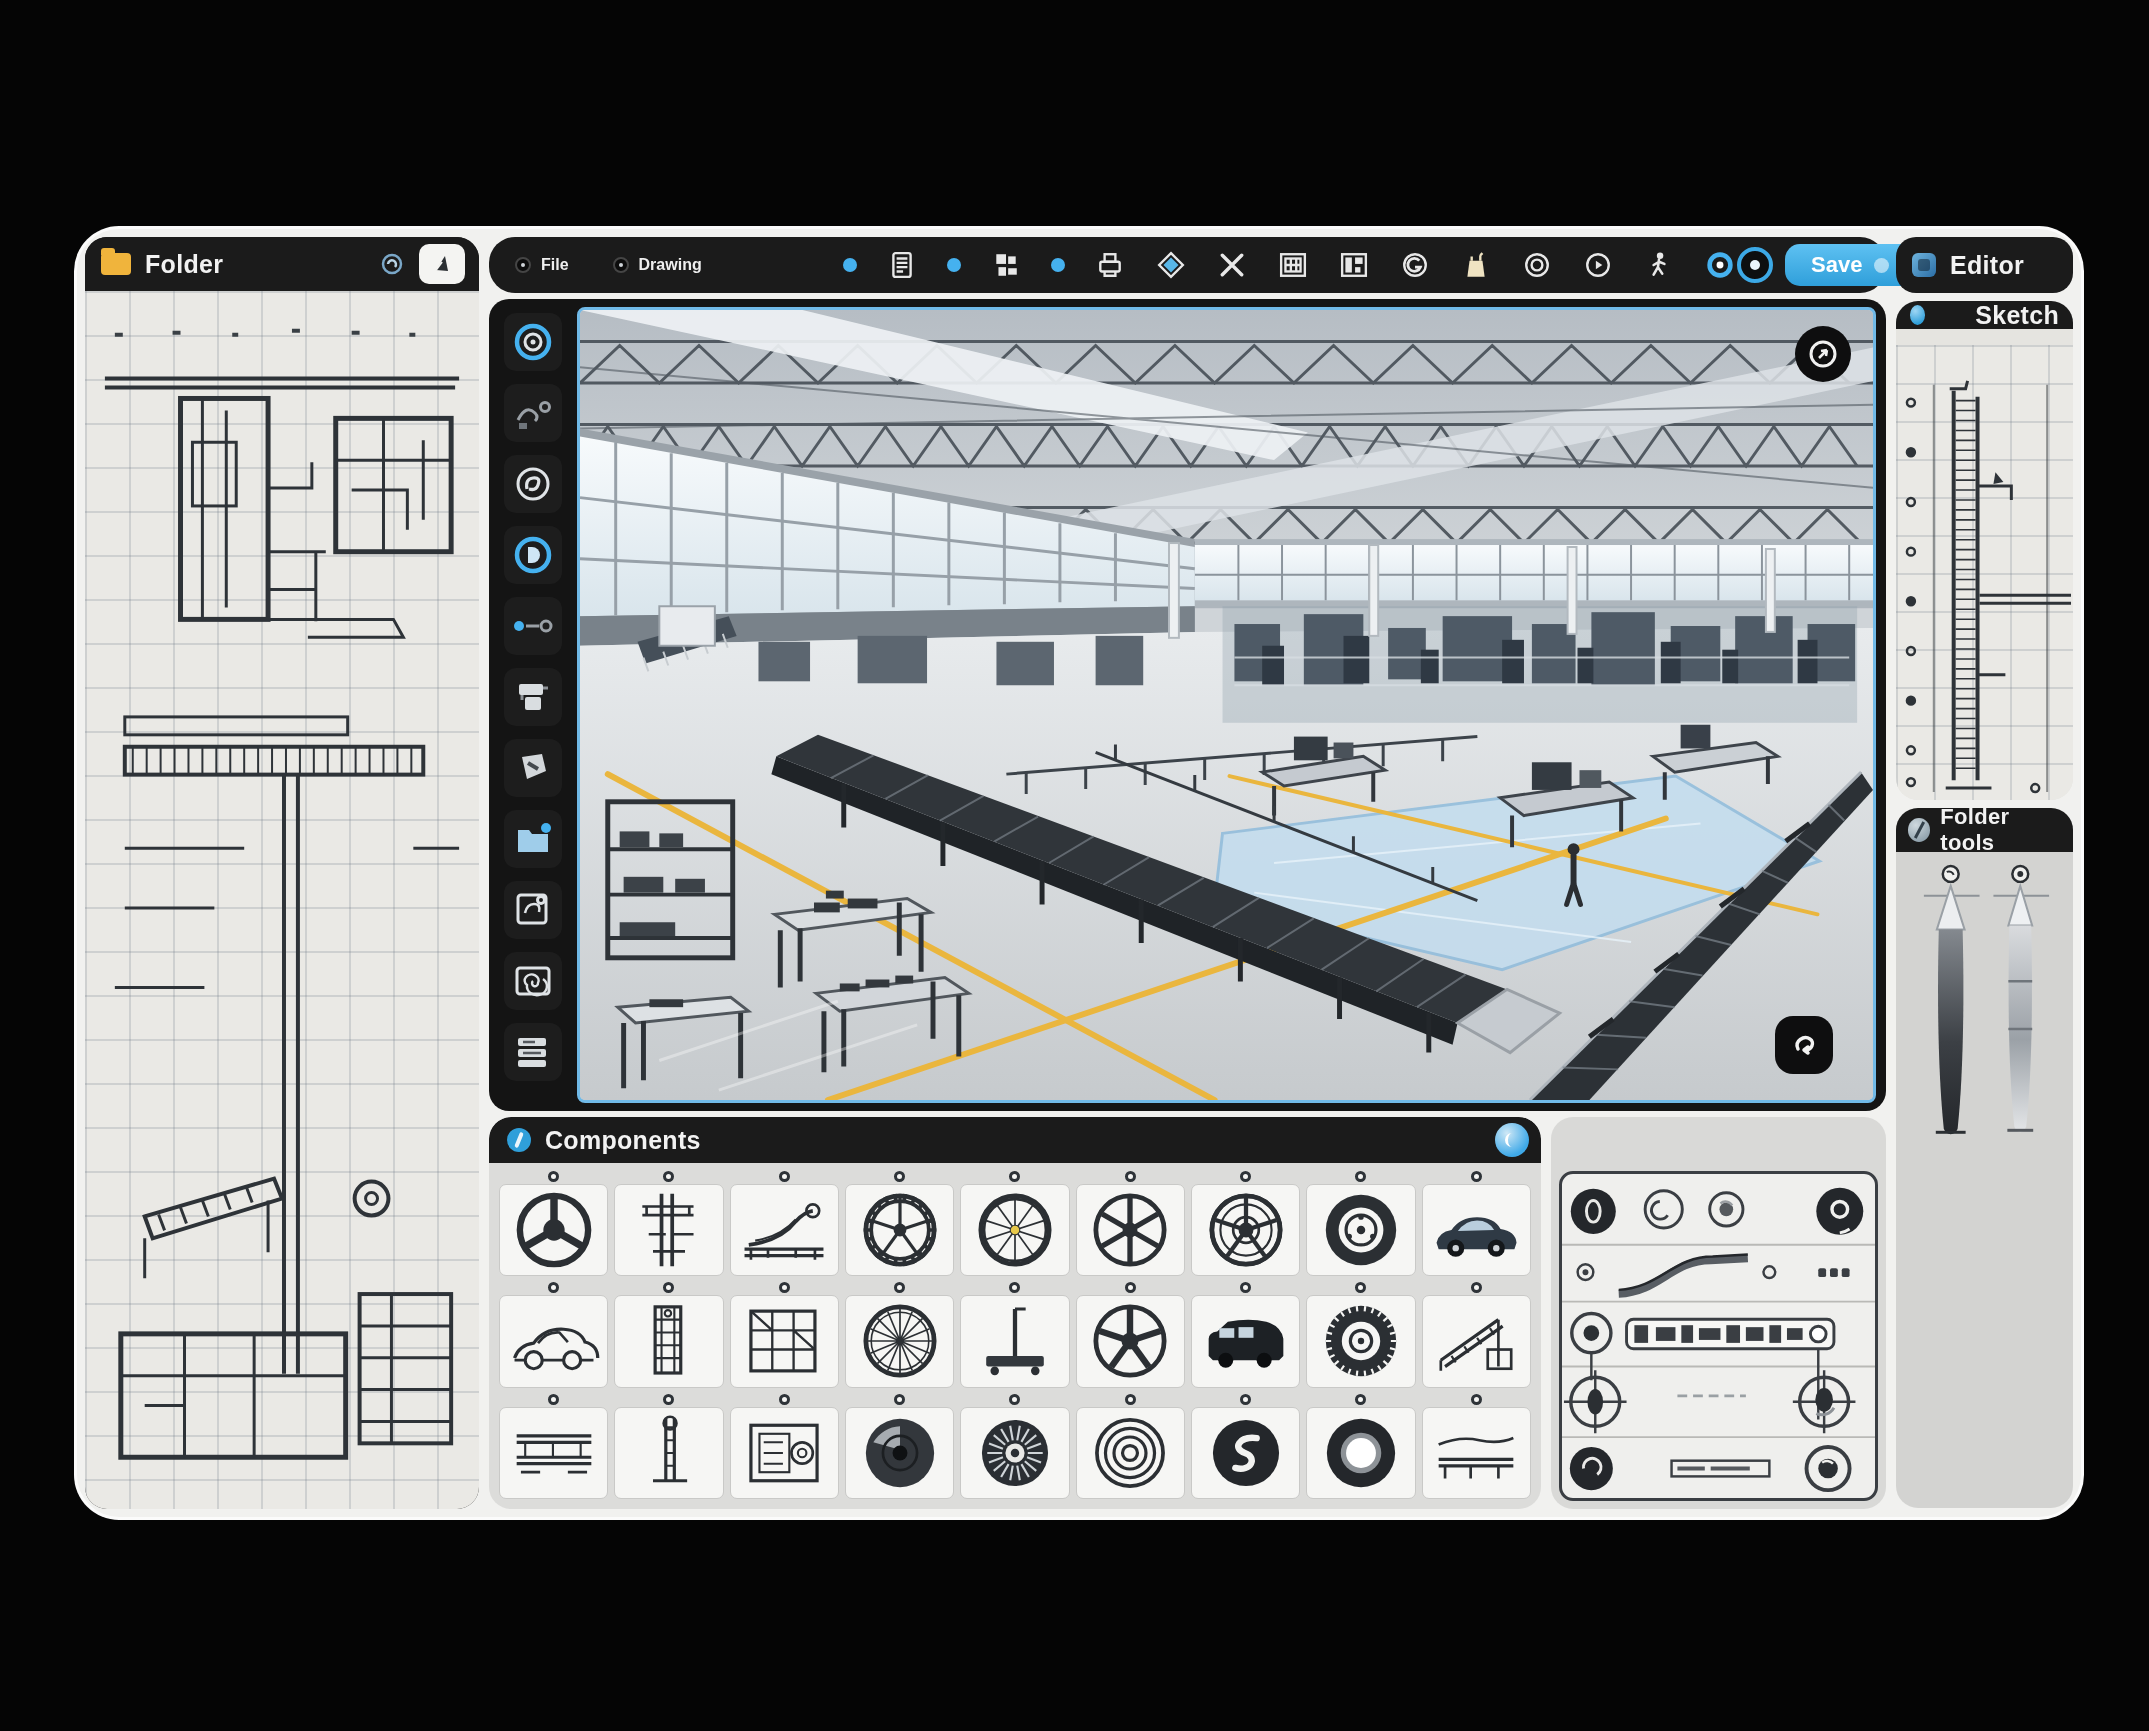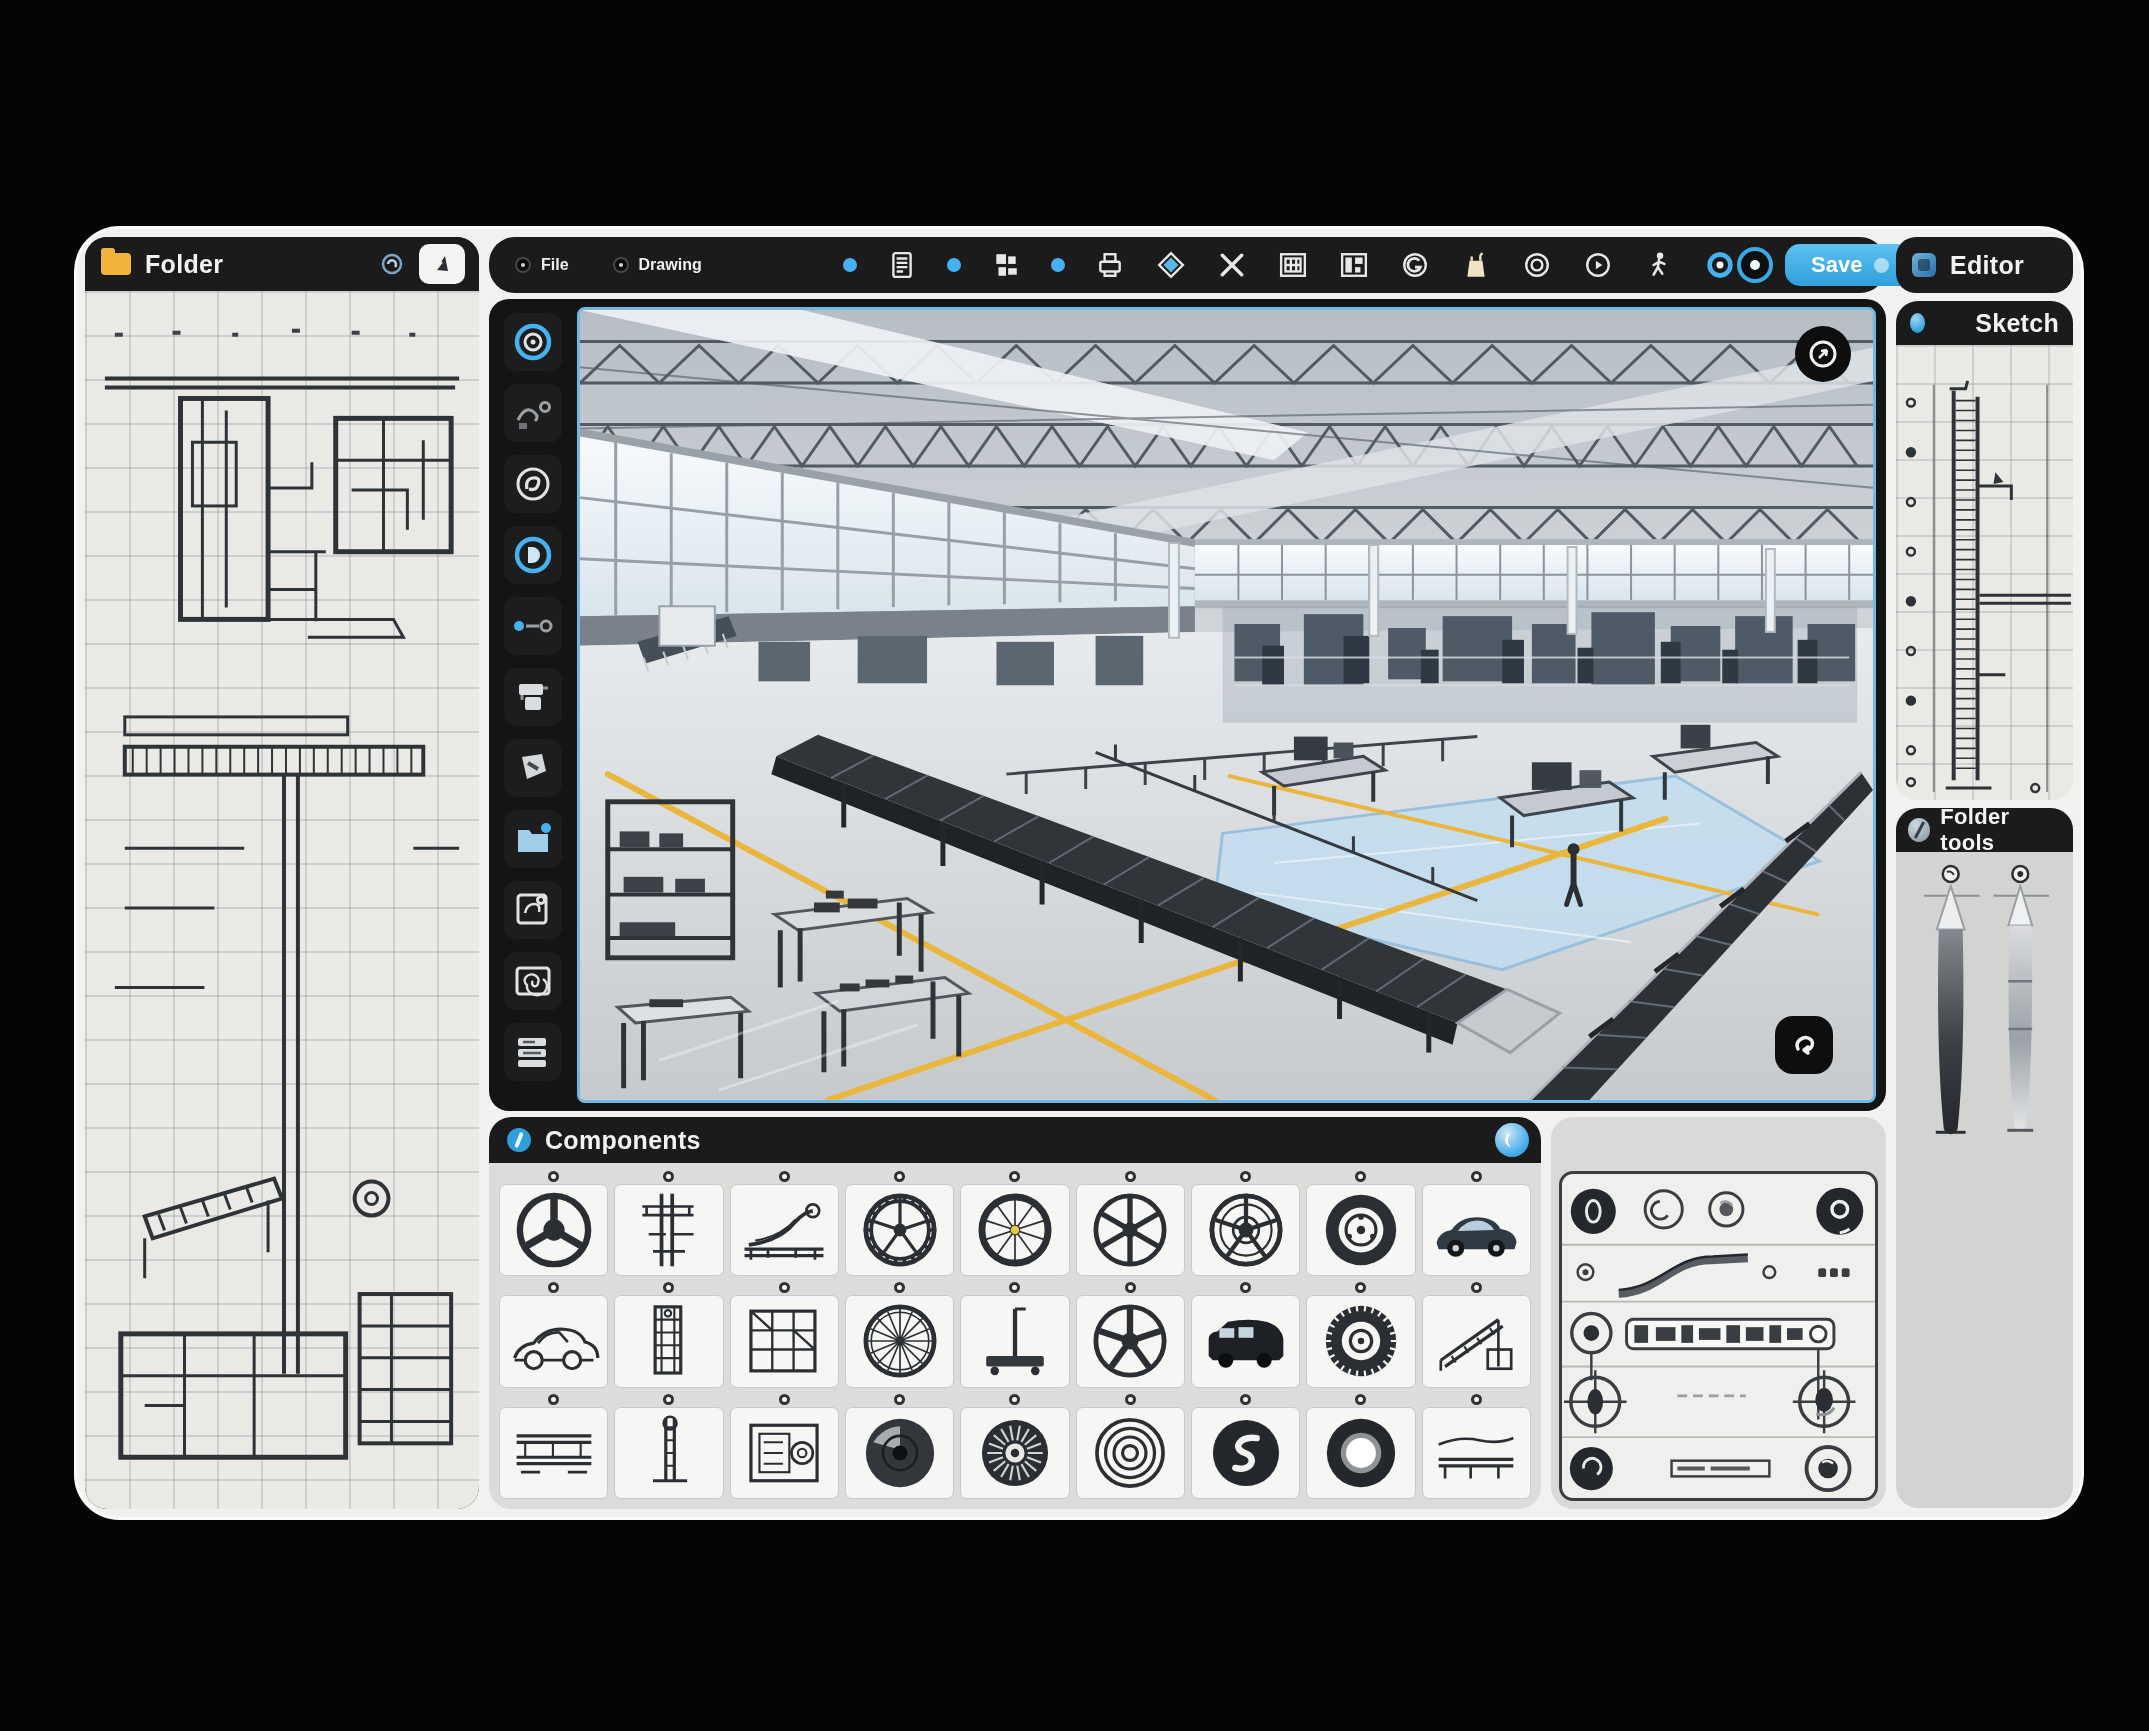--- a/index.html
+++ b/index.html
@@ -72,21 +72,21 @@
   .param-dot{width:30px;height:30px;border-radius:50%;background:#2f9fda;position:relative;margin-right:12px;}
   .param-dot:after{content:"";position:absolute;left:7px;top:6px;width:9px;height:18px;background:#eaf5fc;border-radius:50% 0 0 50%;}
   .param-swirl{width:38px;height:38px;border-radius:50%;background:#fff;border:none;cursor:pointer;
     display:flex;align-items:center;justify-content:center;}
   .param-sheet{position:absolute;left:8px;top:54px;right:8px;bottom:8px;background:#efefed;border:3px solid #3a3e43;border-radius:14px;overflow:hidden;}
   
   .project-hdr{position:absolute;left:1819px;top:8px;width:177px;height:56px;border-radius:20px;padding:0 16px;}
   .proj-ico{width:24px;height:24px;border-radius:6px;background:linear-gradient(135deg,#6fb4dd,#2b6ea6);margin-right:14px;position:relative;}
   .proj-ico:after{content:"";position:absolute;left:6px;top:6px;width:12px;height:12px;border-radius:3px;background:#123;opacity:.55;}
   .sketch-panel{left:1819px;top:72px;width:177px;height:499px;background:#e5e4e0;}
-  .sketch-panel .hdr{height:44px;border-radius:18px 18px 0 0;padding:0 14px;gap:38px;}
+  .sketch-panel .hdr{height:28px;border-radius:18px 18px 0 0;padding:0 14px;gap:38px;}
   .dot-blue{width:20px;height:20px;border-radius:50%;background:radial-gradient(circle at 35% 30%,#9ed6f4,#2f9fda 75%);margin-right:12px;}
   .sketch-content{position:absolute;left:0;top:44px;right:0;bottom:0;background-size:38px 38px;}
   .drawing-panel{left:1819px;top:579px;width:177px;height:700px;background:#d3d3d1;}
   .drawing-panel .hdr{height:44px;border-radius:18px 18px 0 0;padding:0 12px;}
   .draw-ico{width:24px;height:24px;border-radius:50%;background:radial-gradient(circle at 35% 30%,#cfd9df,#7c909d);margin-right:10px;position:relative;}
   .draw-ico:after{content:"";position:absolute;left:10px;top:3px;width:3px;height:18px;background:#33404a;transform:rotate(28deg);}
   .drawing-panel .ttl{font-size:22px;}
   .pens{position:absolute;left:0;top:44px;right:0;bottom:0;display:flex;justify-content:center;padding-top:10px;}
 </style>
 </head>

